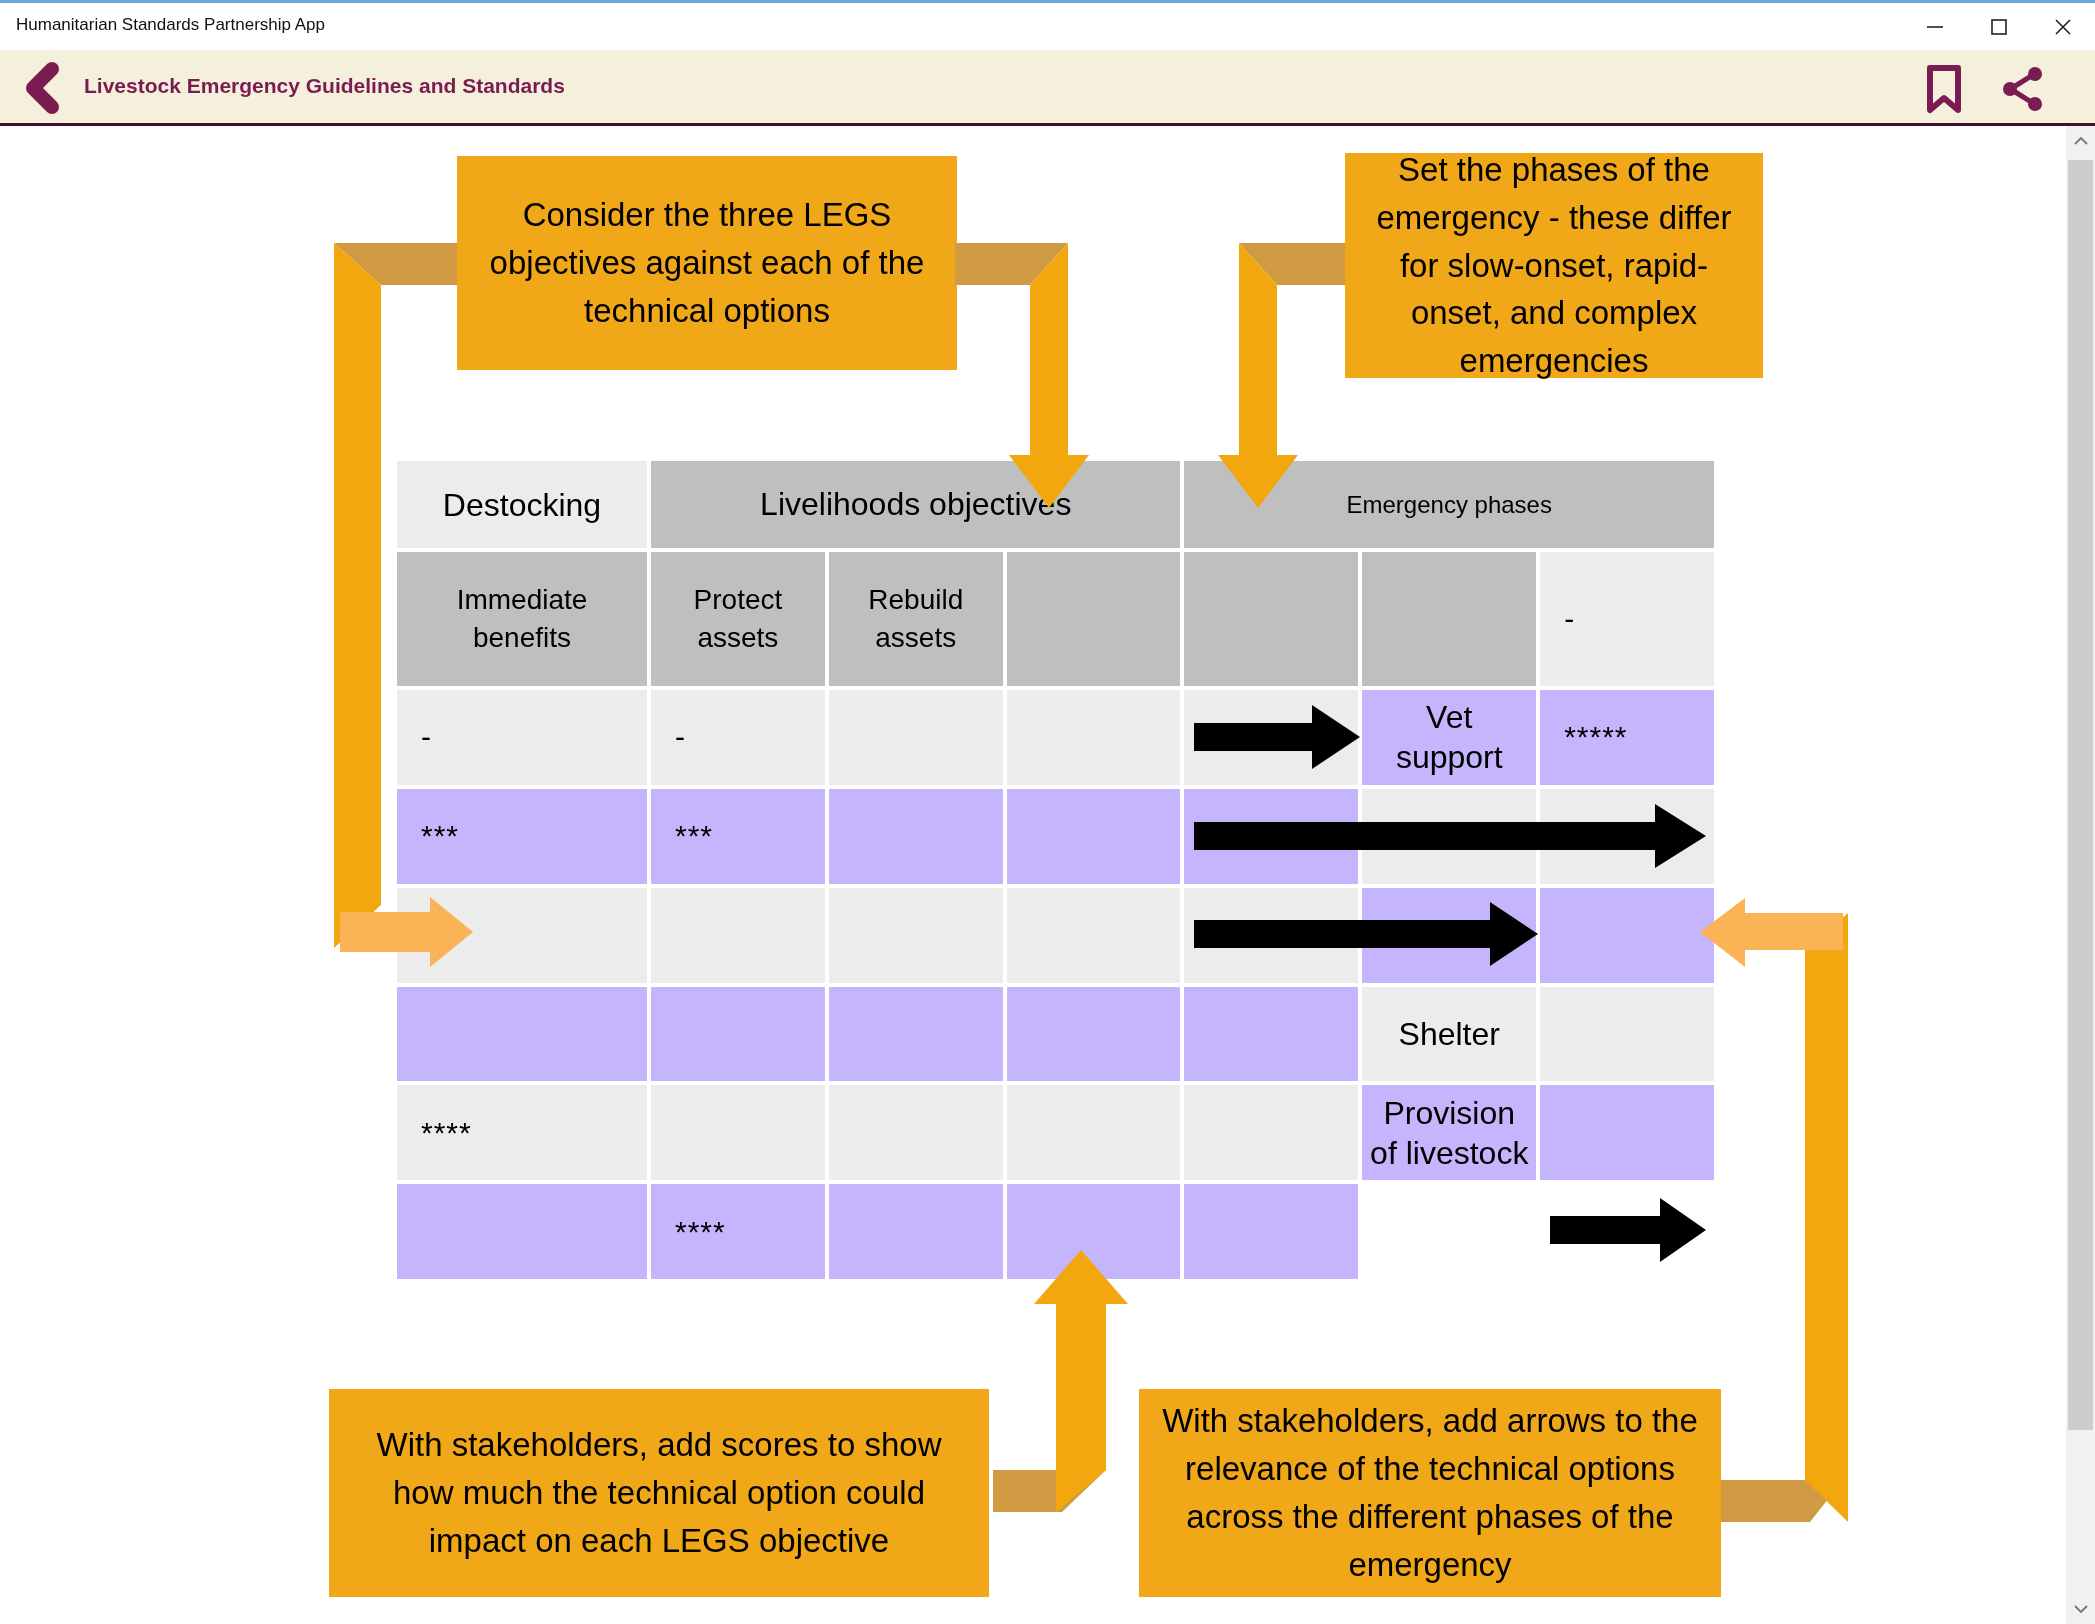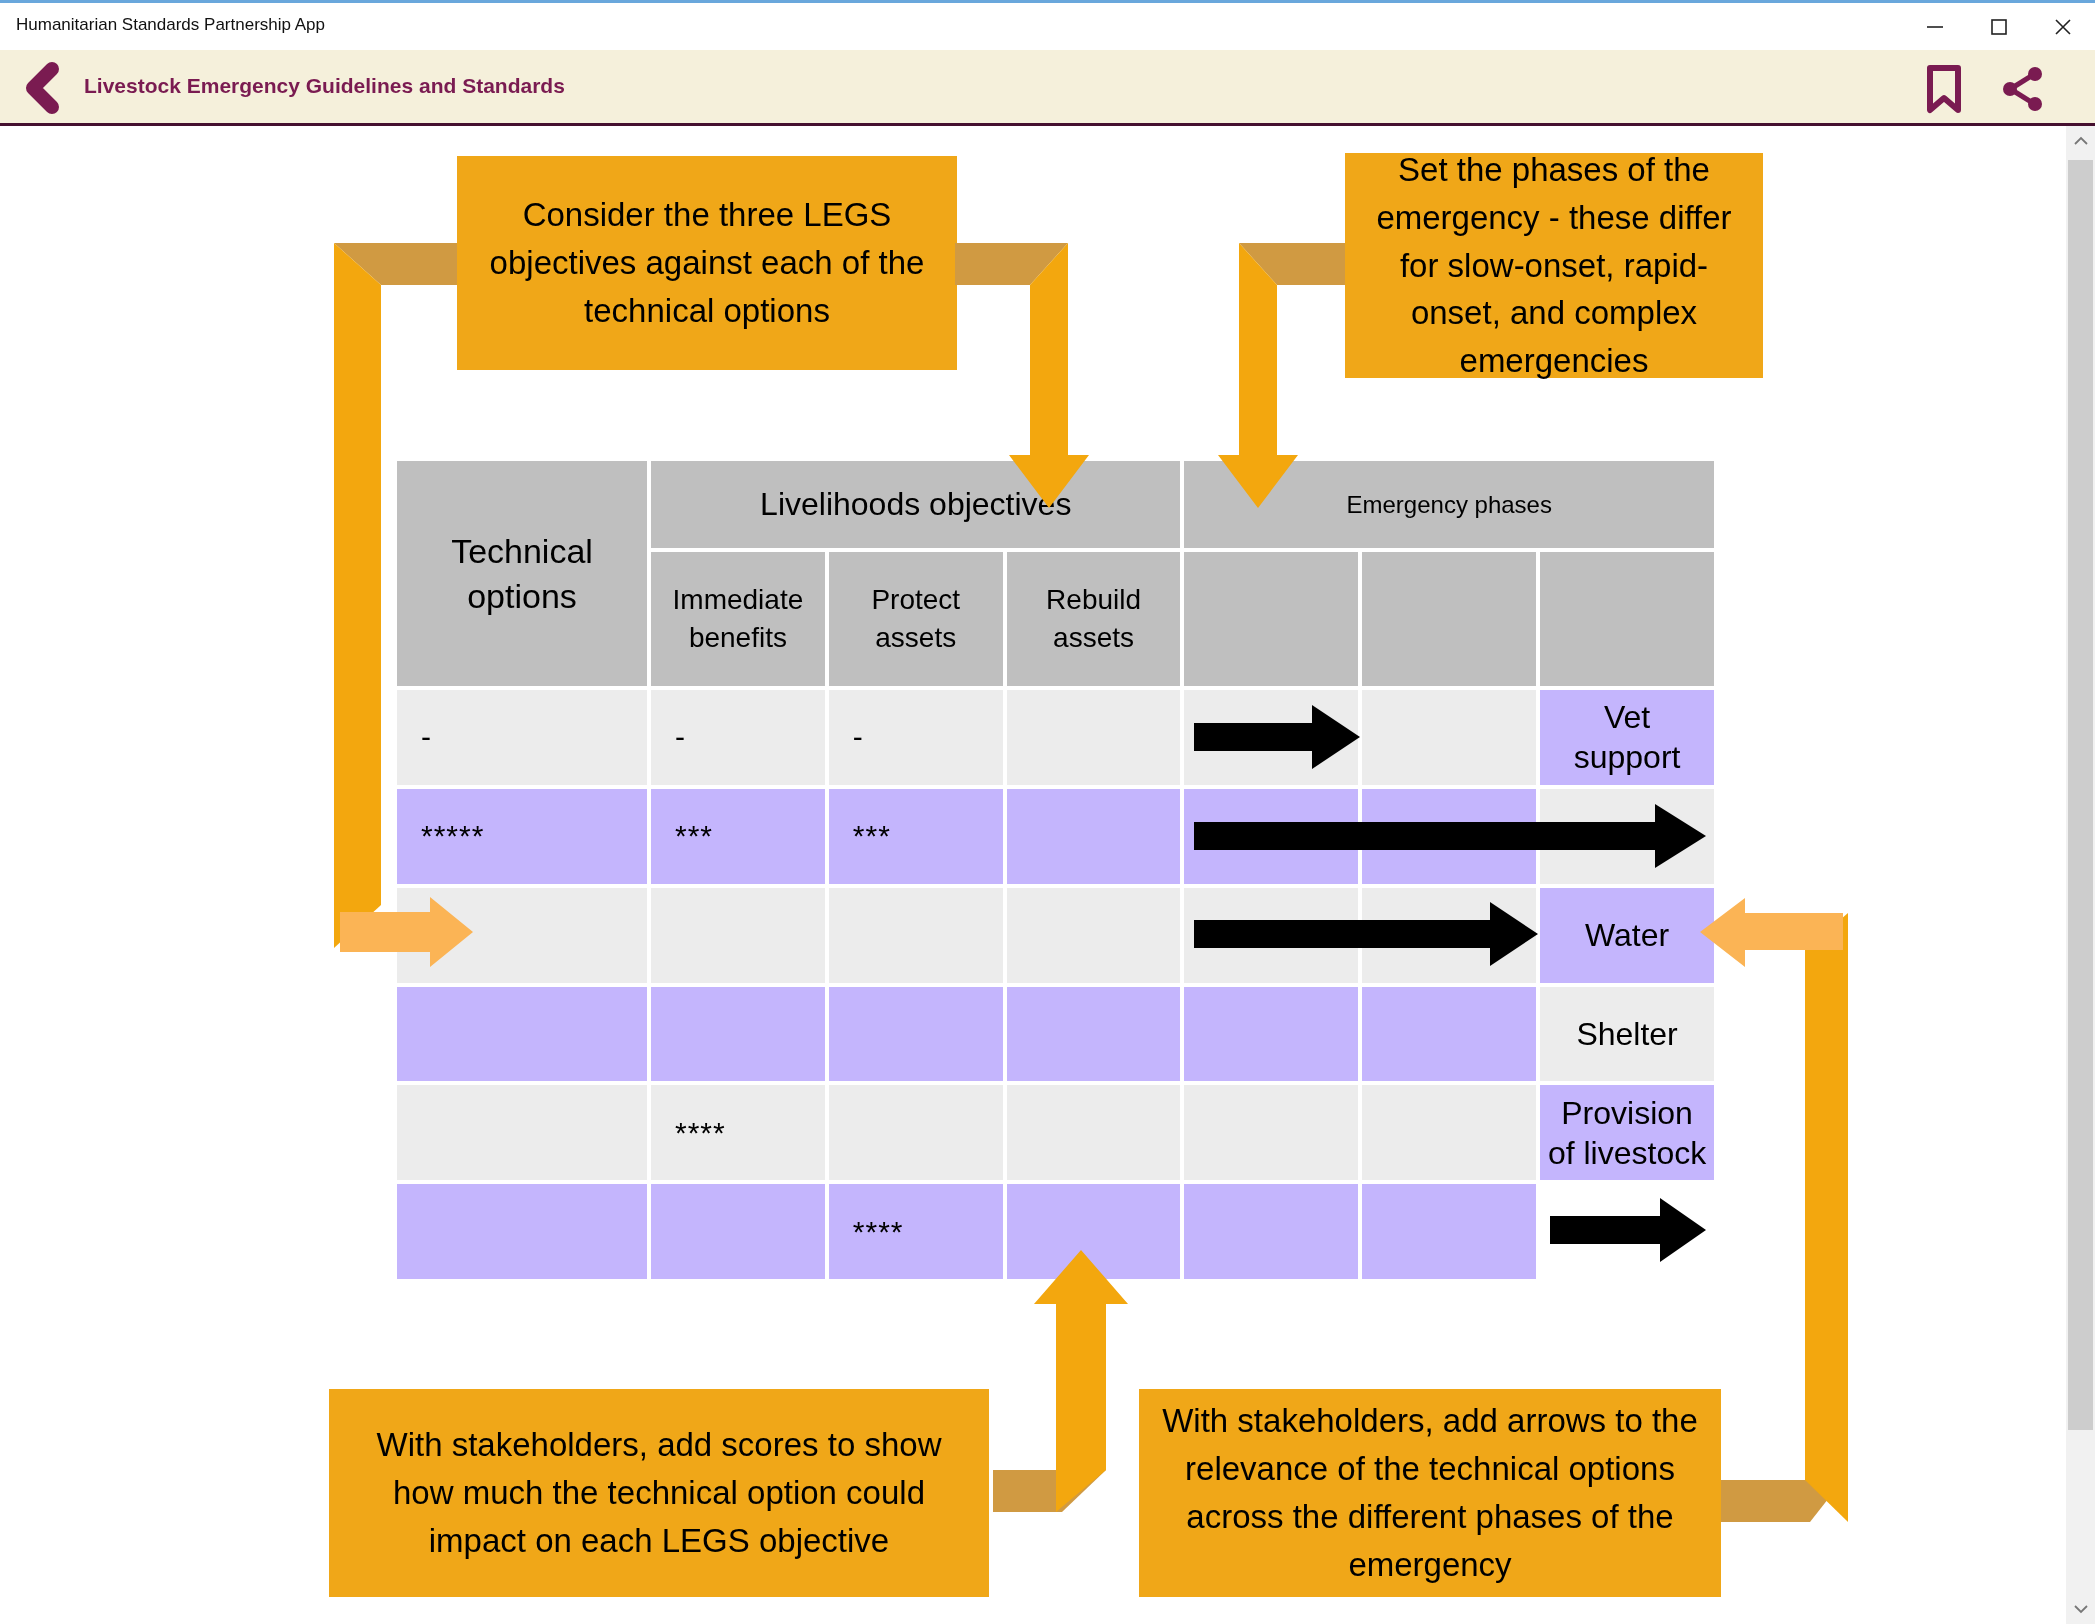--- a/index.html
+++ b/index.html
@@ -107,31 +107,31 @@
         </svg>
     </div>
   </div>
 
   <div class="callout" id="callout-top-left">Consider the three LEGS objectives against each of the technical options</div>
   <div class="callout" id="callout-top-right">Set the phases of the emergency - these differ for slow-onset, rapid-onset, and complex emergencies</div>
   <div class="callout" id="callout-bottom-left">With stakeholders, add scores to show how much the technical option could impact on each LEGS objective</div>
   <div class="callout" id="callout-bottom-right">With stakeholders, add arrows to the relevance of the technical options across the different phases of the emergency</div>
 
   <div id="legs-table">
-    <div class="cell hdr corner">Technical options</div>
     <div class="cell hdr group-a">Livelihoods objectives</div>
     <div class="cell hdr group-b">Emergency phases</div>
 
     <div class="cell hdr subhdr">Immediate benefits</div>
     <div class="cell hdr subhdr">Protect assets</div>
     <div class="cell hdr subhdr">Rebuild assets</div>
     <div class="cell hdr subhdr"></div>
     <div class="cell hdr subhdr"></div>
     <div class="cell hdr subhdr"></div>
 
+    <div class="cell row-light rowlabel">Destocking</div>
     <div class="cell row-light score">-</div>
     <div class="cell row-light score">-</div>
     <div class="cell row-light score">-</div>
     <div class="cell row-light"></div>
     <div class="cell row-light"></div>
     <div class="cell row-light"></div>
 
     <div class="cell row-dark rowlabel">Vet support</div>
     <div class="cell row-dark score">*****</div>
     <div class="cell row-dark score">***</div>

